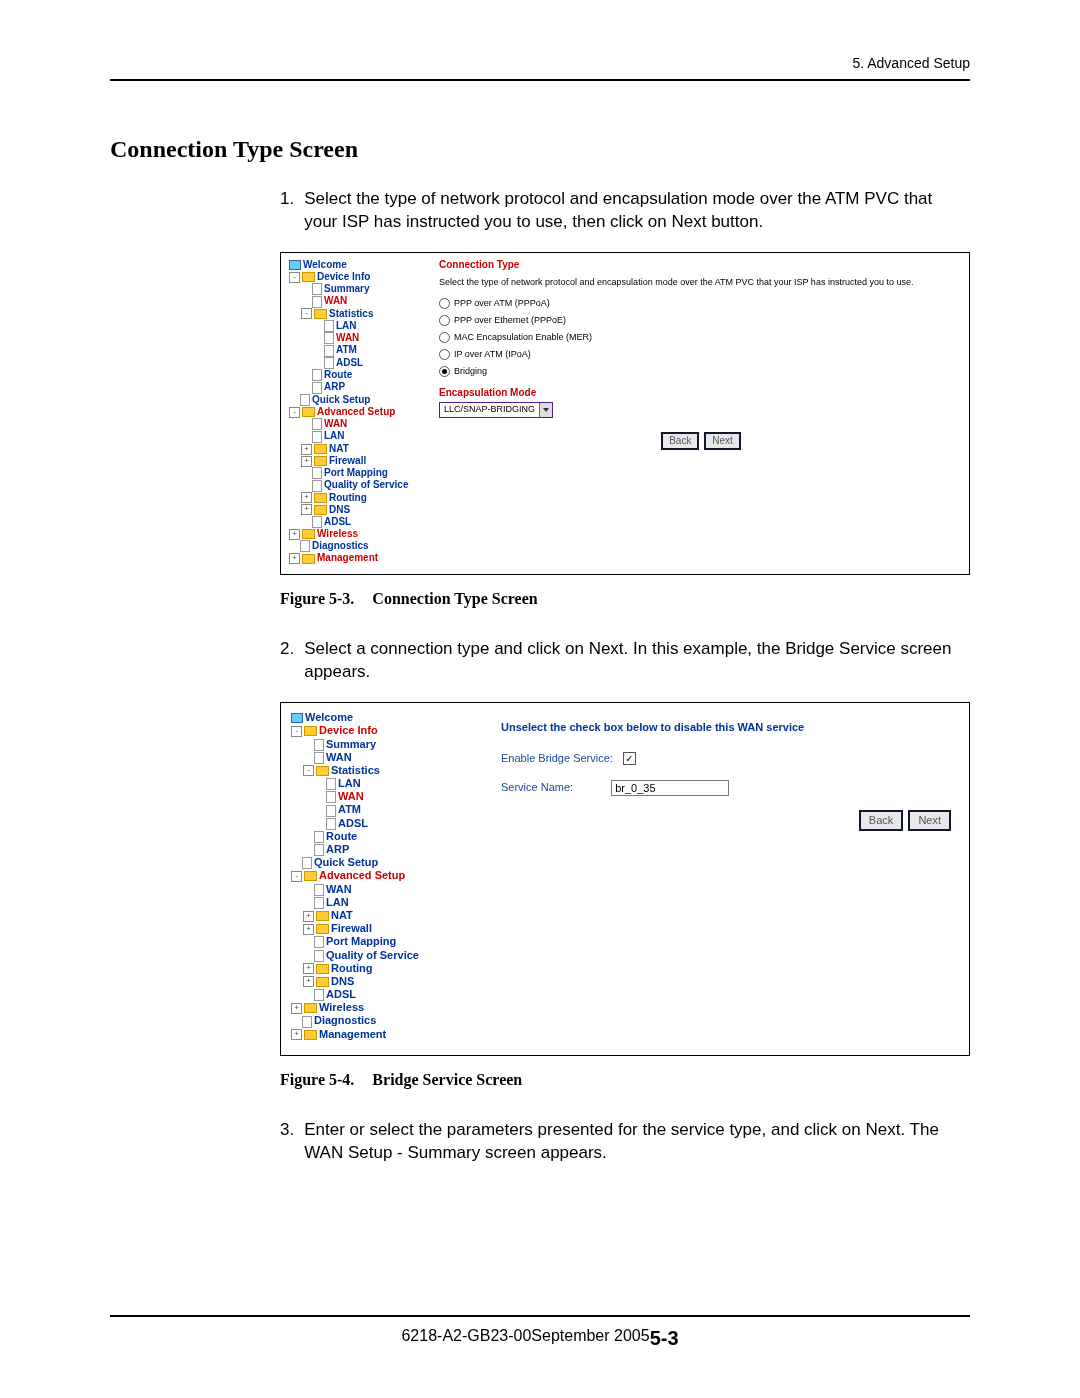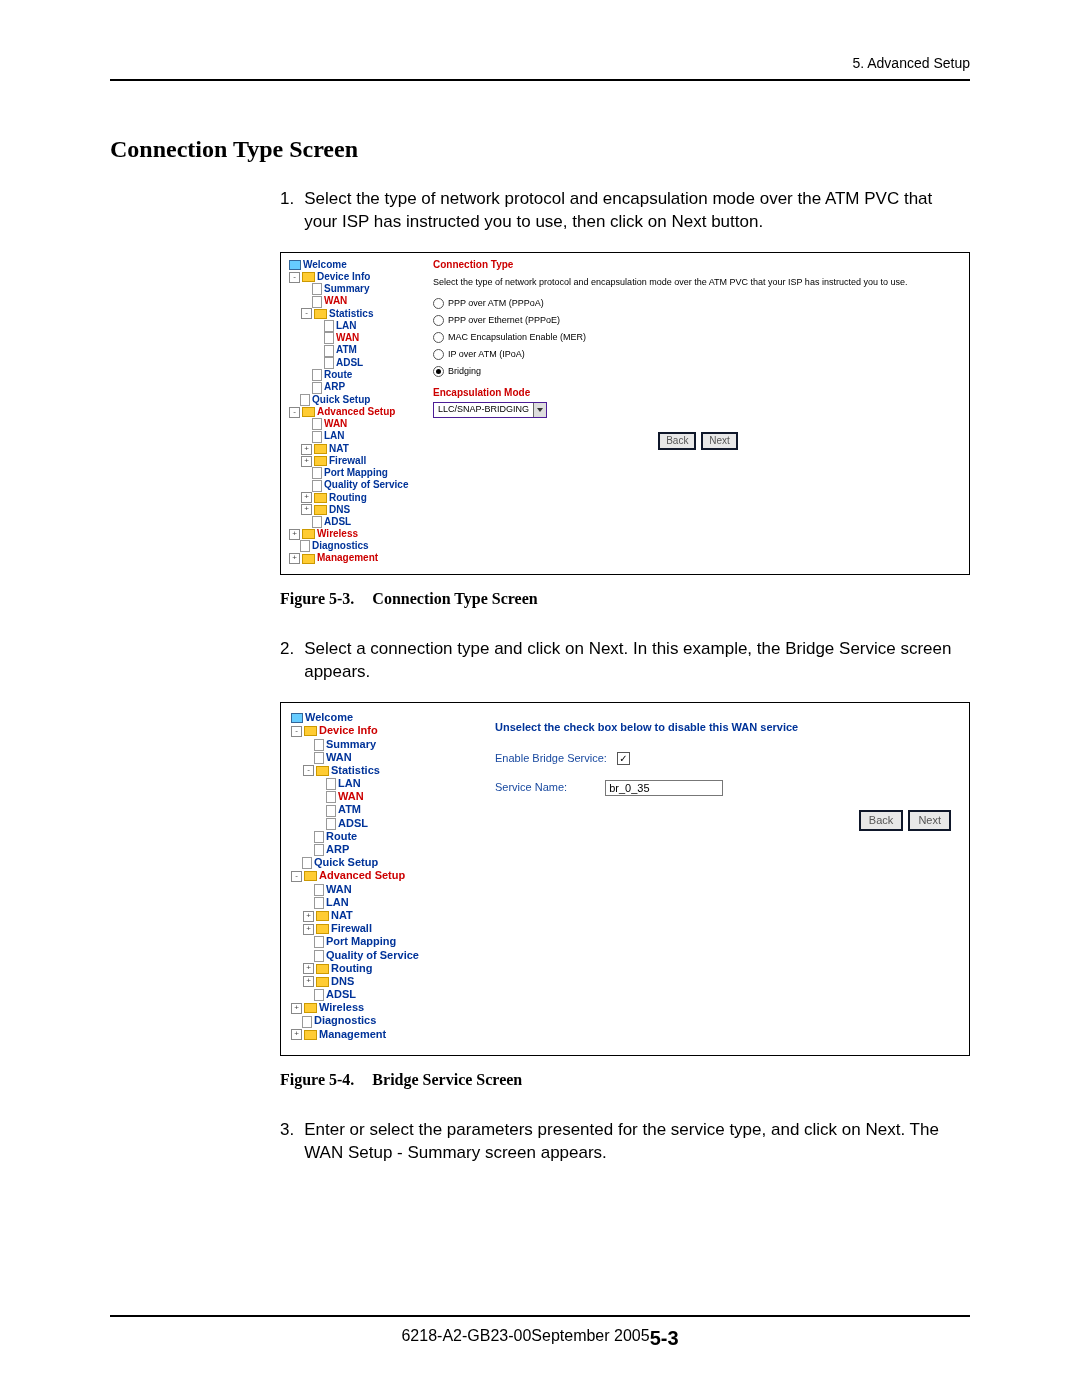--- a/index.html
+++ b/index.html
@@ -52,21 +52,21 @@
     margin-bottom: 10px;
   }
   .screenshot {
     border: 1px solid #000;
     background: #fff;
     font-size: 10px;
     line-height: 1.2;
     padding: 6px 8px 10px 8px;
     box-sizing: border-box;
   }
-  .shot-row { display: flex; align-items: flex-start; gap: 14px; }
+  .shot-row { display: flex; align-items: flex-start; gap: 20px; }
   .shot-tree { flex: 0 0 130px; }
   .shot-main { flex: 1 1 auto; }
   .figure-caption {
     margin: 15px 0 30px 0;
     font-family: "Times New Roman", Times, serif;
     font-weight: bold;
     font-size: 16px;
   }
   .fig-gap { display:inline-block; width:18px; }
   .footer {

